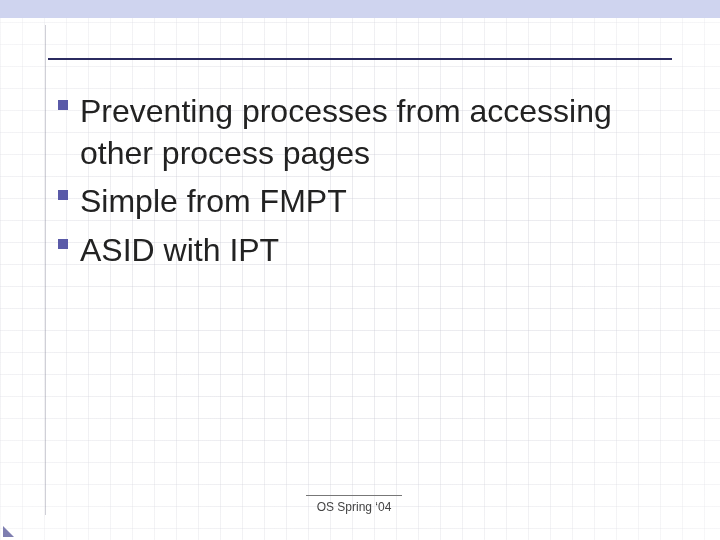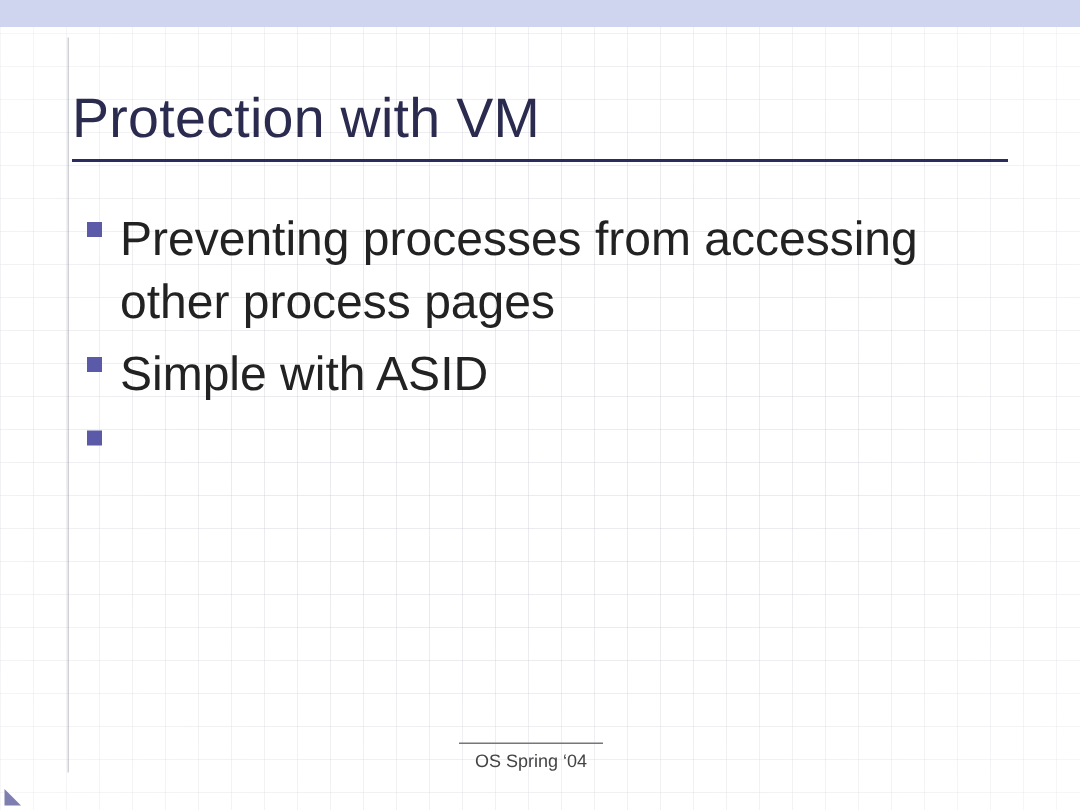--- a/index.html
+++ b/index.html
@@ -124,34 +124,34 @@
   }
 </style>
 </head>
 <body>
 
 <div class="grid"></div>
 <div class="topbar"></div>
 <div class="margin-line"></div>
 
 <div class="content">
-  <div class="title">Protection with VM</div>
   <div class="title-rule"></div>
 
   <div class="bullets">
     <div class="b1">
       <div class="mark"></div>
       <div class="txt">Preventing processes from accessing other process pages</div>
     </div>
     <div class="b1">
       <div class="mark"></div>
-      <div class="txt">Simple with ASID</div>
+      <div class="txt">Simple from FMPT</div>
     </div>
     <div class="b1">
       <div class="mark"></div>
+      <div class="txt">ASID with IPT</div>
     </div>
   </div>
 </div>
 
 <div class="footer">
   <div class="footer-line"></div>
   <div class="footer-text">OS Spring ‘04</div>
 </div>
 
 <div class="corner"></div>

